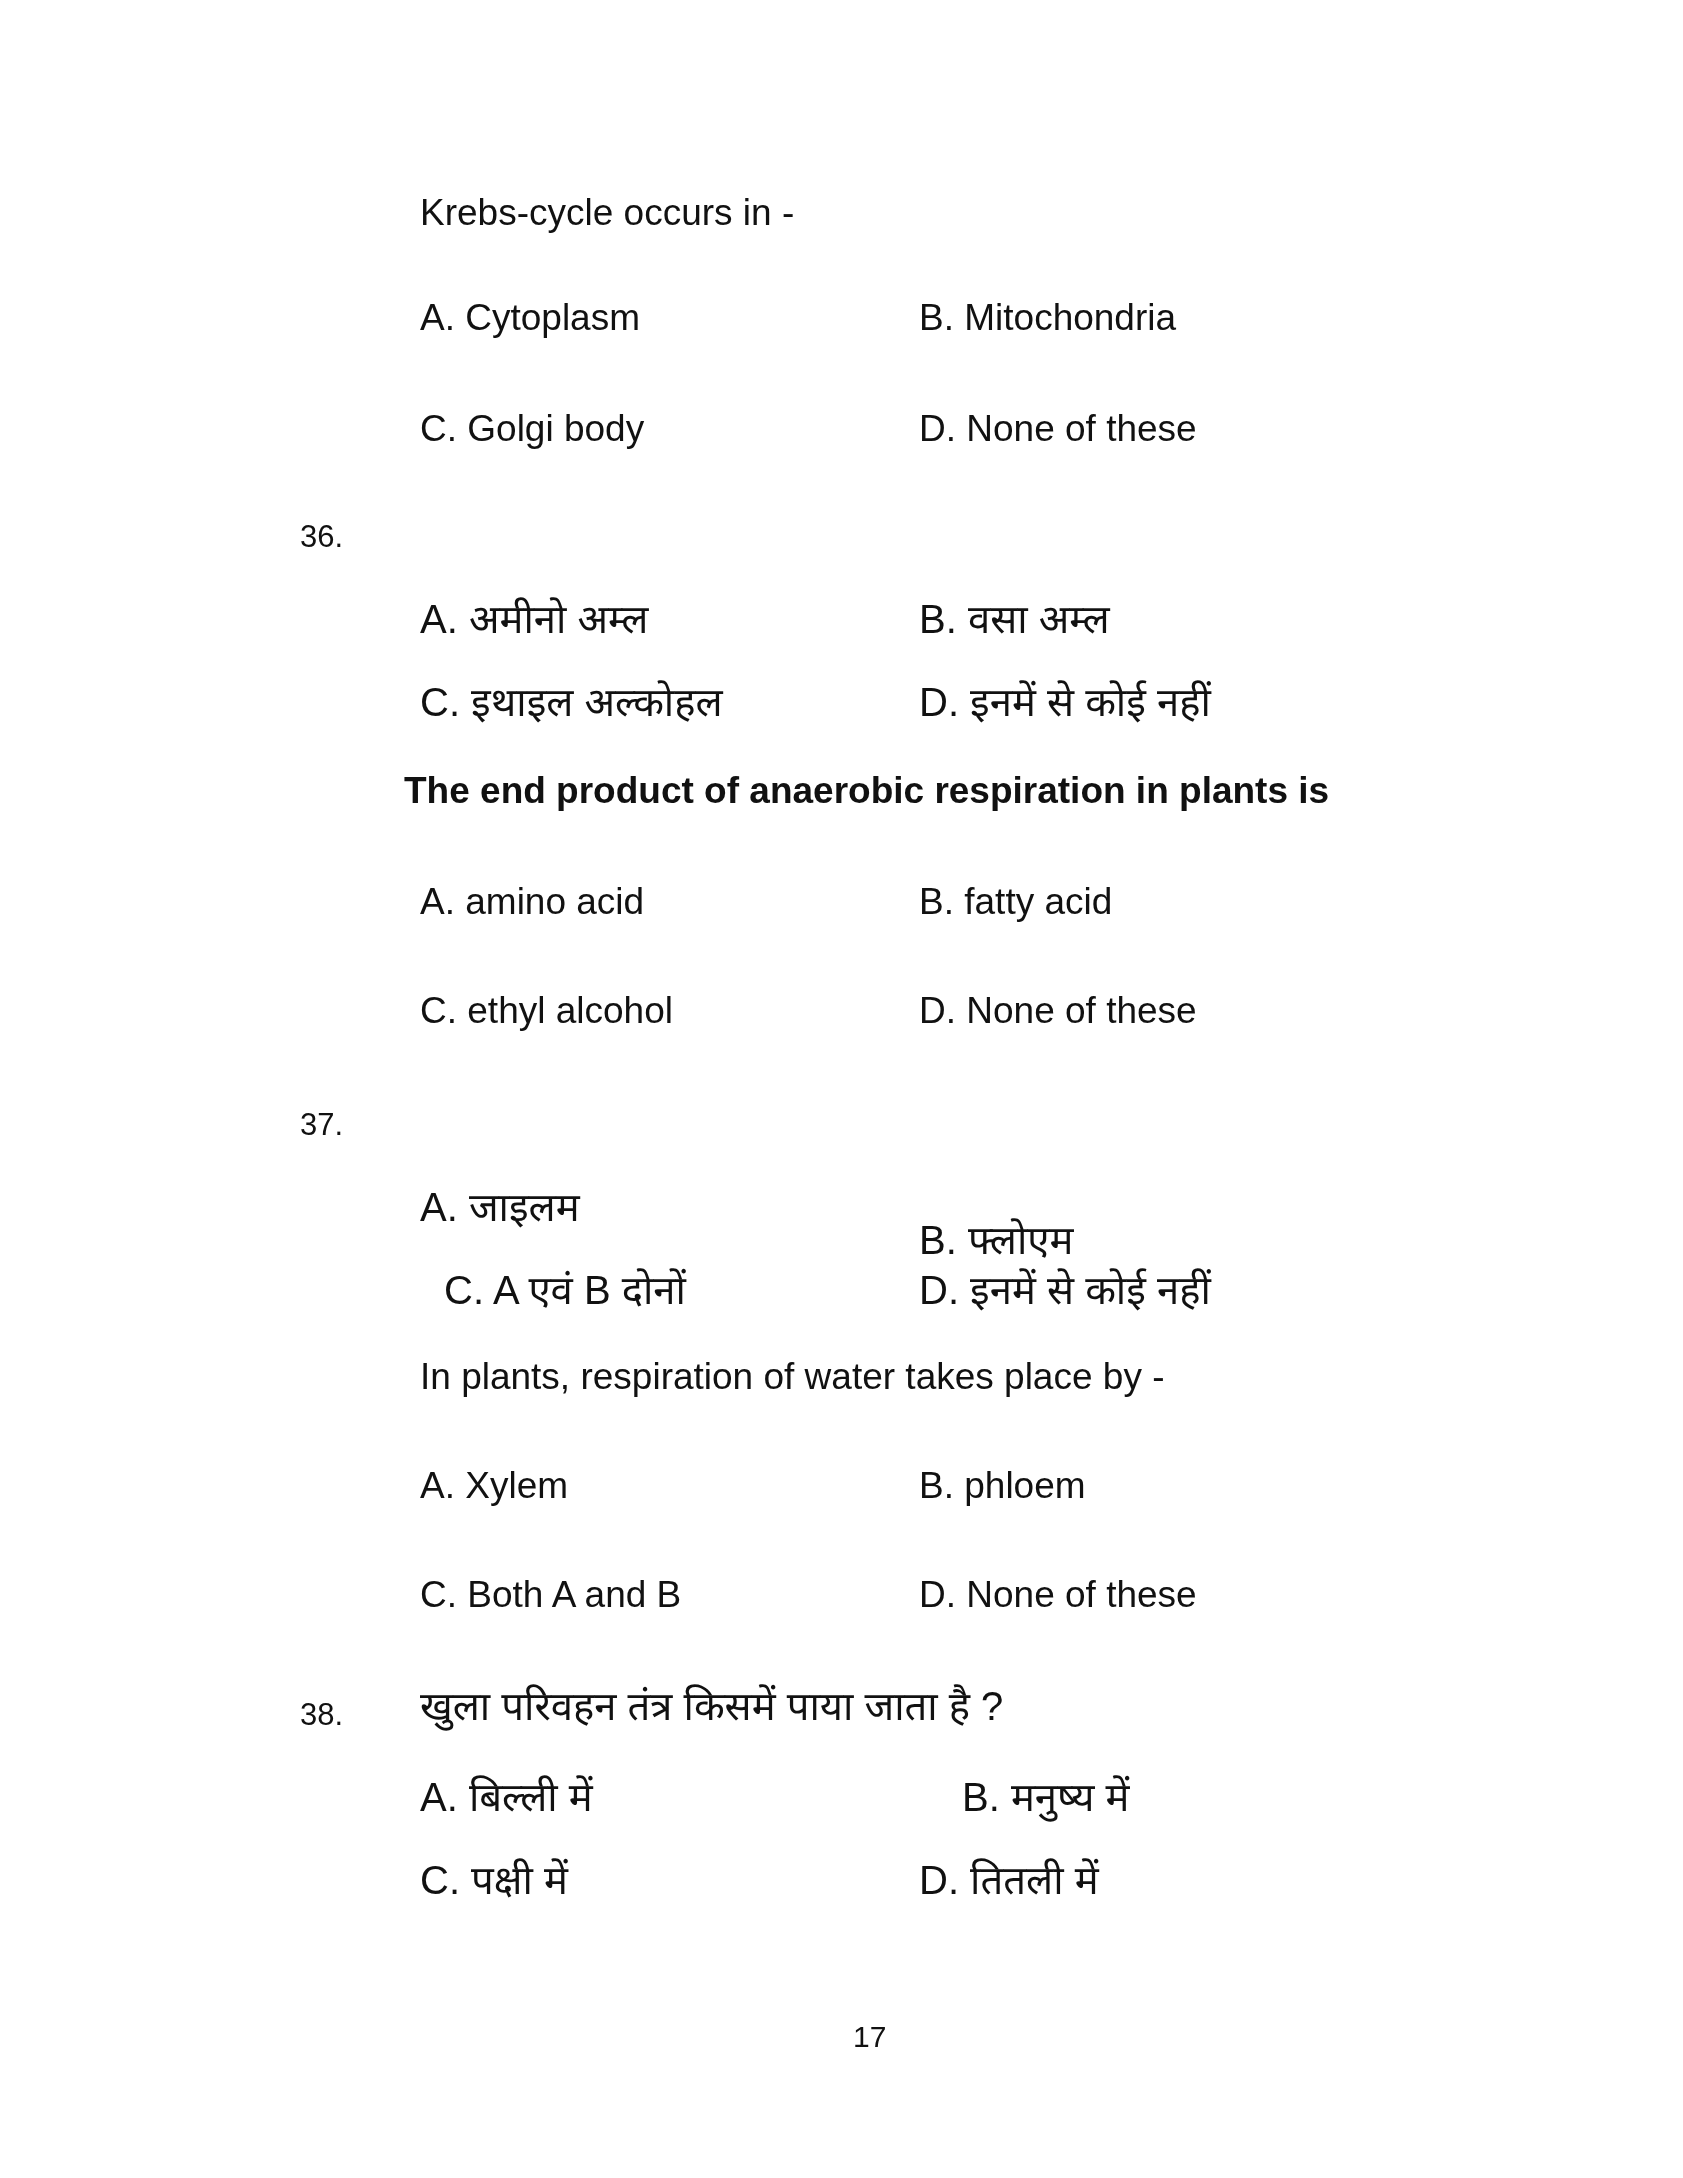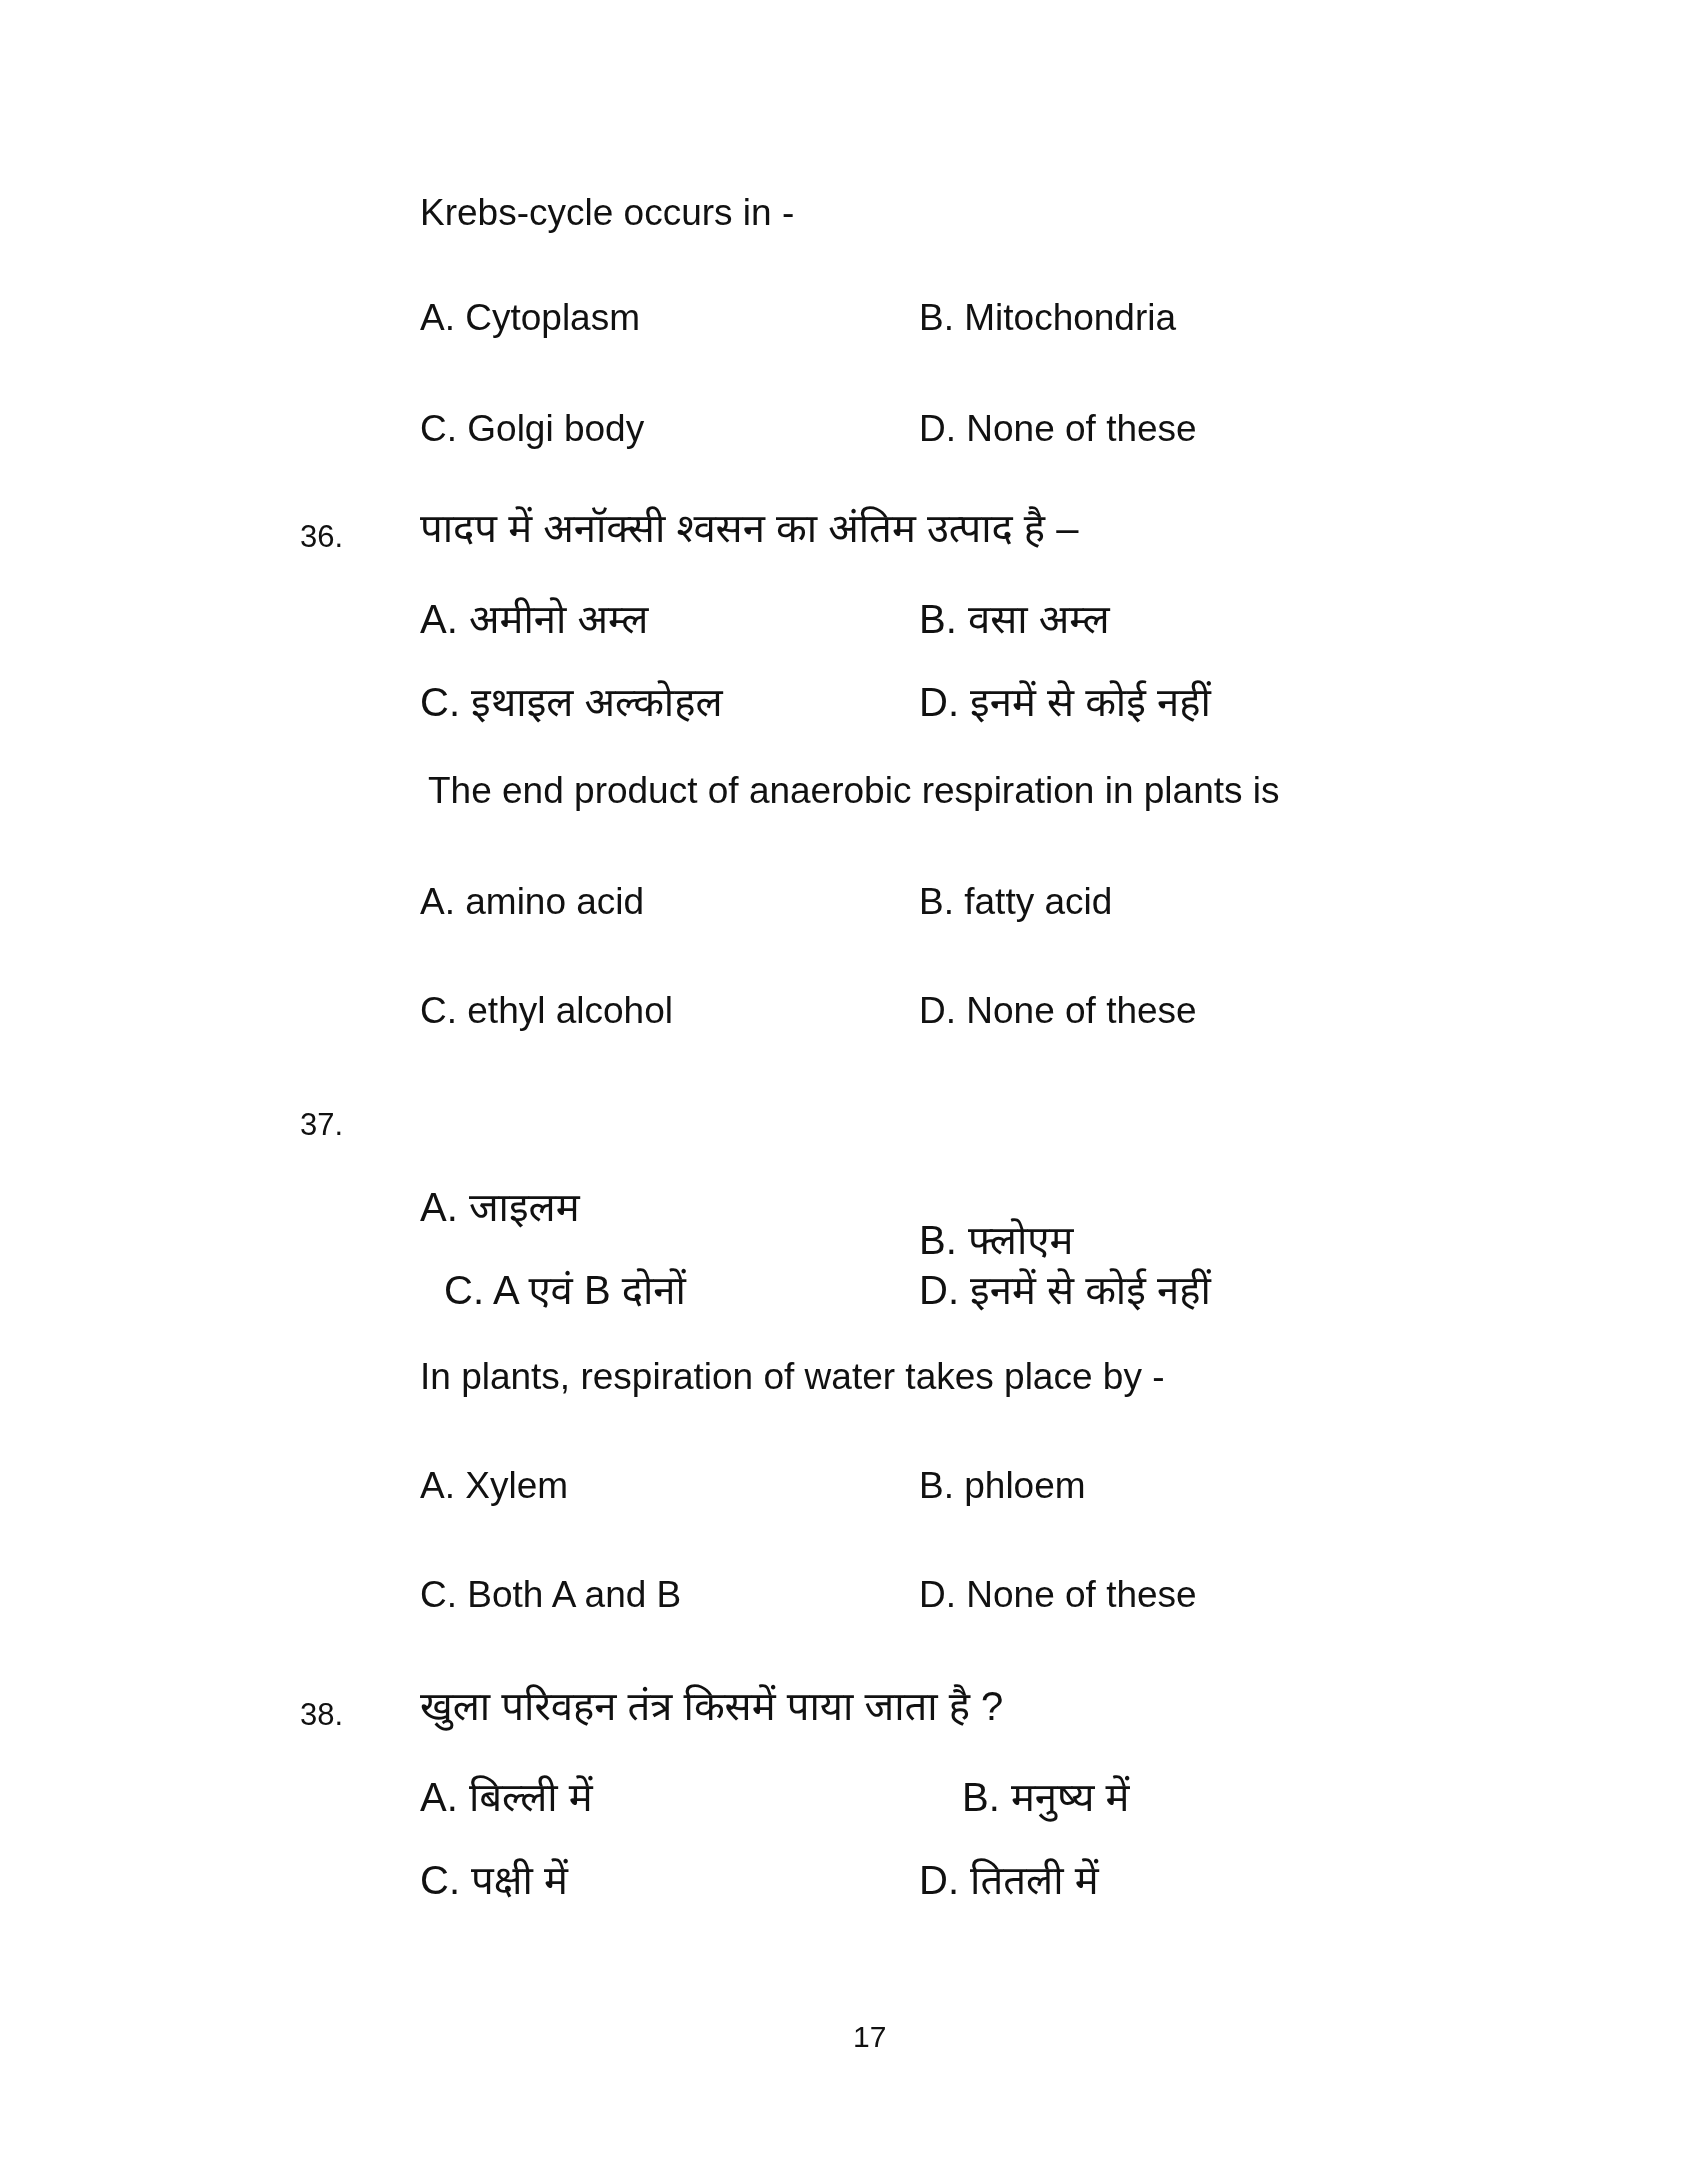--- a/index.html
+++ b/index.html
@@ -40,26 +40,25 @@
 
 <div class="page">
 
   <div class="line en" style="left:420px; top:192px;">Krebs-cycle occurs in -</div>
   <div class="line en" style="left:420px; top:297px;">A. Cytoplasm</div>
   <div class="line en" style="left:919px; top:297px;">B. Mitochondria</div>
   <div class="line en" style="left:420px; top:408px;">C. Golgi body</div>
   <div class="line en" style="left:919px; top:408px;">D. None of these</div>
 
   <div class="line qnum" style="left:300px; top:519px;">36.</div>
-  <div class="line hi" style="left:420px; top:505px;">पादप में अनॉक्सी श्वसन का अंतिम उत्पाद है –</div>
   <div class="line hi" style="left:420px; top:596px;">A. अमीनो अम्ल</div>
   <div class="line hi" style="left:919px; top:596px;">B. वसा अम्ल</div>
   <div class="line hi" style="left:420px; top:679px;">C. इथाइल अल्कोहल</div>
   <div class="line hi" style="left:919px; top:679px;">D. इनमें से कोई नहीं</div>
-  <div class="line en" style="left:428px; top:770px;">The end product of anaerobic respiration in plants is</div>
+  <div class="line en" style="left:404px; top:770px;font-weight:bold;">The end product of anaerobic respiration in plants is</div>
   <div class="line en" style="left:420px; top:881px;">A. amino acid</div>
   <div class="line en" style="left:919px; top:881px;">B. fatty acid</div>
   <div class="line en" style="left:420px; top:990px;">C. ethyl alcohol</div>
   <div class="line en" style="left:919px; top:990px;">D. None of these</div>
 
   <div class="line qnum" style="left:300px; top:1107px;">37.</div>
   <div class="line hi" style="left:420px; top:1184px;">A. जाइलम</div>
   <div class="line hi" style="left:919px; top:1184px;margin-top:33px;">B. फ्लोएम</div>
   <div class="line hi" style="left:420px; top:1267px;margin-left:24px;">C. A एवं B दोनों</div>
   <div class="line hi" style="left:919px; top:1267px;">D. इनमें से कोई नहीं</div>

